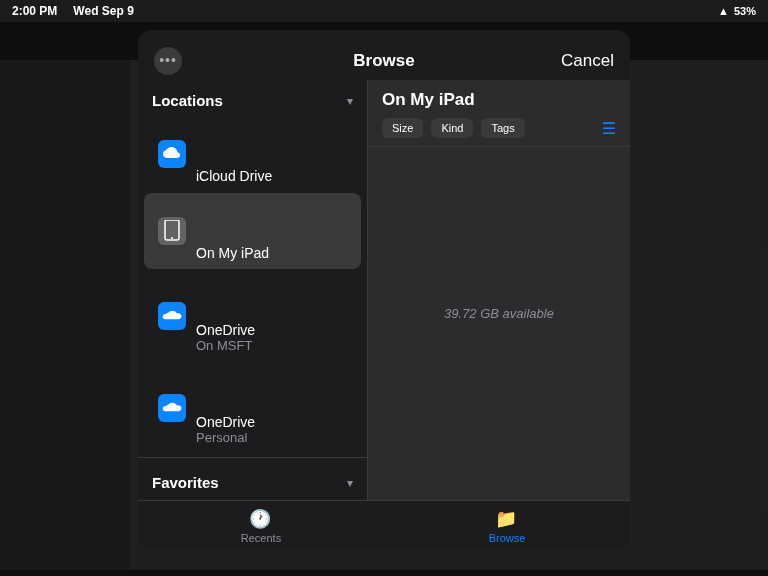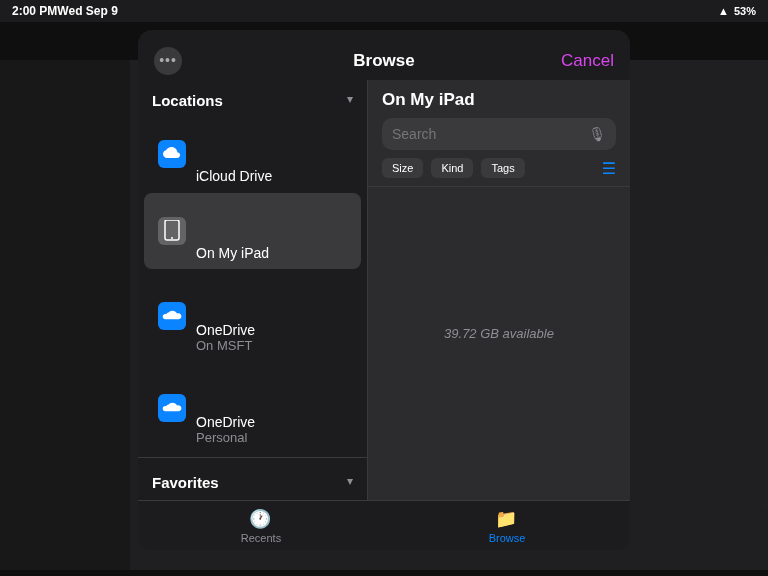--- a/index.html
+++ b/index.html
@@ -22,21 +22,21 @@
       justify-content: space-between;
       padding: 0 12px;
       font-size: 12px;
       color: #fff;
       font-weight: 600;
       position: absolute;
       top: 0;
       left: 0;
       z-index: 100;
     }
-    .status-left { display: flex; gap: 0; align-items: center; }
+    .status-left { display: flex; gap: 16px; align-items: center; }
     .status-right { display: flex; gap: 5px; align-items: center; font-size: 11px; }
 
     
     .overlay {
       position: absolute;
       top: 0;
       left: 0;
       width: 768px;
       height: 576px;
       background: rgba(0,0,0,0.45);
@@ -89,21 +89,21 @@
       color: #aaa;
       font-size: 14px;
       letter-spacing: 1px;
       display: block;
       margin-top: -2px;
     }
     .cancel-btn {
       position: absolute;
       right: 16px;
       font-size: 17px;
-      color: #d946ef;
+      color: #ffffff;
       cursor: pointer;
     }
 
     
     .modal-body {
       display: flex;
       flex: 1;
       overflow: hidden;
     }
 
@@ -112,20 +112,21 @@
       width: 230px;
       background: #1c1c1e;
       border-right: 1px solid #3a3a3c;
       overflow-y: auto;
       flex-shrink: 0;
     }
     .sidebar::-webkit-scrollbar { width: 0; }
 
     .section-header {
       display: flex;
+      align-items: center;
       justify-content: space-between;
       padding: 12px 14px 6px;
     }
     .section-title {
       font-size: 15px;
       font-weight: 600;
       color: #fff;
     }
     .chevron {
       color: #8e8e93;
@@ -427,24 +428,20 @@
         <span class="chevron">▾</span>
       </div>
 
 
     </div>
 
     <div class="content-area">
       <div class="content-header">
         <div class="content-title-row">
           <span class="content-title">On My iPad</span>
-        </div>
-        <div class="search-bar">
-          <input type="text" placeholder="Search" style="">
-          <span class="mic-icon">🎙</span>
         </div>
         <div class="filter-row">
           <div class="filter-pills">
             <span class="pill">Size</span>
             <span class="pill">Kind</span>
             <span class="pill">Tags</span>
           </div>
           <span class="list-icon">☰</span>
         </div>
       </div>

